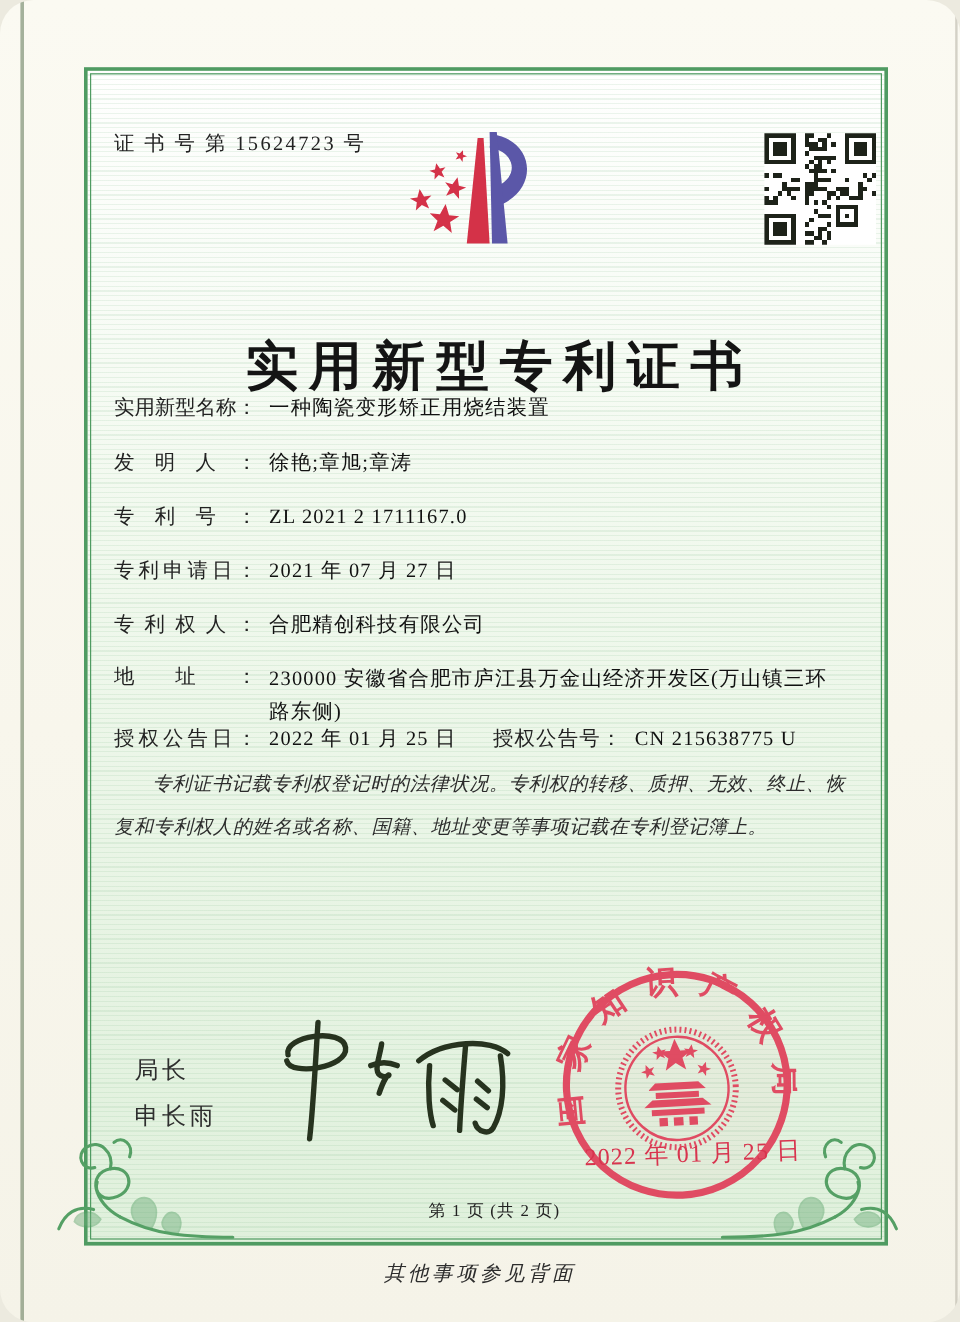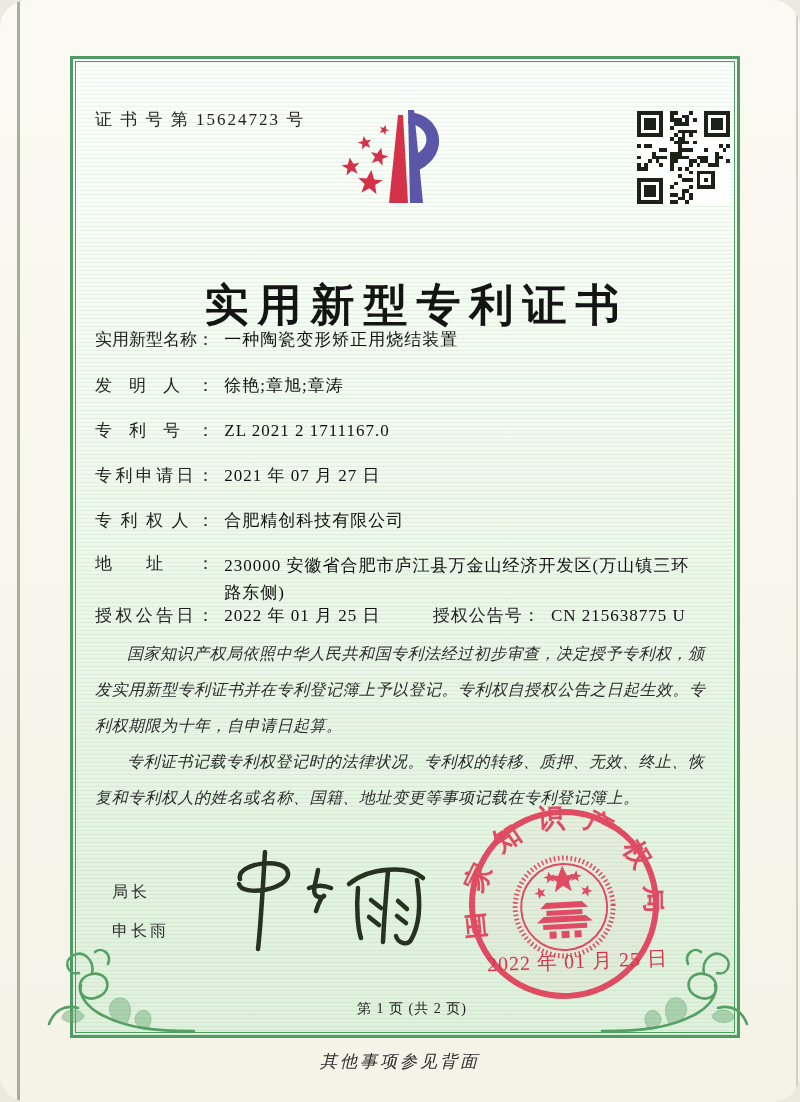--- a/index.html
+++ b/index.html
@@ -32,29 +32,29 @@
   .doc-title{position:absolute;left:12px;top:228px;width:100%;text-align:center;
         font-size:44px;font-weight:600;letter-spacing:9px;text-indent:9px;color:#141414;margin-top:48px;}
 
   .fields{position:absolute;left:95px;top:0;width:640px;font-size:17px;}
   .frow{position:absolute;left:0;line-height:24px;white-space:nowrap;}
   .flabel{display:inline-block;width:119px;text-align:justify;text-align-last:justify;
         vertical-align:top;color:#222;}
   .flabel.compact{width:auto;text-align-last:auto;letter-spacing:1px;}
   .fvalue{display:inline-block;margin-left:6px;letter-spacing:1px;vertical-align:top;color:#111;}
   .fvalue.wrap{white-space:normal;max-width:465px;line-height:27px;}
-  .pair2{margin-left:48px;}
+  .pair2{margin-left:26px;}
 
   .paras{position:absolute;left:95px;top:636px;width:620px;font-size:16px;
         font-style:italic;color:#2c2c2c;letter-spacing:.5px;}
   .paras p{margin:0;text-indent:2em;line-height:36px;}
 
   .director{position:absolute;left:112px;top:880px;
         font-family:"Liberation Sans","DejaVu Sans",sans-serif;
-        font-size:16px;color:#2e2e2e;letter-spacing:3px;}
+        font-size:20px;color:#2e2e2e;letter-spacing:3px;}
   .director div{line-height:24px;margin-bottom:15px;}
 
   .signature{position:absolute;left:212px;top:843px;width:232px;height:115px;}
 
   .seal{position:absolute;left:464px;top:804px;width:200px;height:200px;opacity:.93;
         transform:rotate(-3deg);z-index:3;}
   .seal-date{position:absolute;left:487px;top:948px;width:180px;font-size:20px;
         color:#d8344e;letter-spacing:1px;transform:rotate(-2deg);z-index:4;white-space:nowrap;}
 
   .page-info{position:absolute;left:0;top:1000px;width:100%;text-align:center;
@@ -170,21 +170,20 @@
       </div>
       <div class="frow" style="top:604px">
         <span class="flabel">授权公告日：</span>
         <span class="fvalue">2022 年 01 月 25 日</span>
         <span class="flabel compact pair2">授权公告号：</span>
         <span class="fvalue">CN 215638775 U</span>
       </div>
     </div>
 
     <div class="paras">
-      <p>国家知识产权局依照中华人民共和国专利法经过初步审查，决定授予专利权，颁发实用新型专利证书并在专利登记簿上予以登记。专利权自授权公告之日起生效。专利权期限为十年，自申请日起算。</p>
       <p>专利证书记载专利权登记时的法律状况。专利权的转移、质押、无效、终止、恢复和专利权人的姓名或名称、国籍、地址变更等事项记载在专利登记簿上。</p>
     </div>
 
     <div class="director">
       <div>局长</div>
       <div>申长雨</div>
     </div>
 
     <svg class="signature" viewBox="0 0 232 115">
       <g stroke="#27331f" stroke-width="4.5" fill="none" stroke-linecap="round" stroke-linejoin="round">

